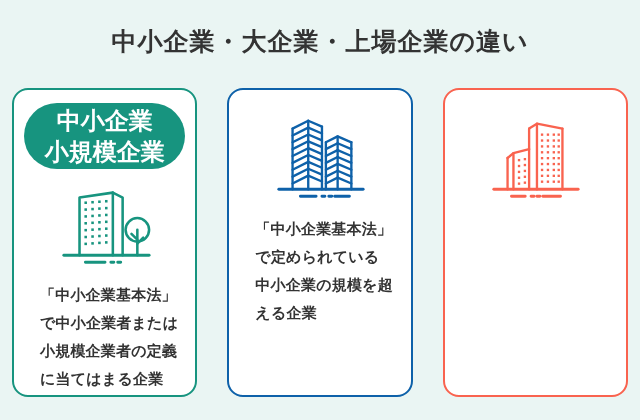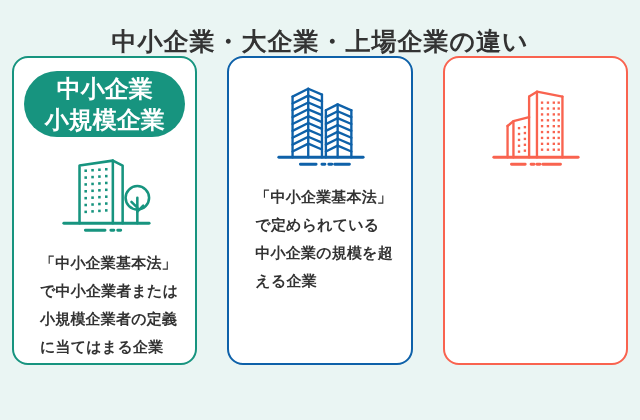--- a/index.html
+++ b/index.html
@@ -10,20 +10,21 @@
     color: #333333;
   }
   .stage { width: 640px; height: 420px; padding-top: 26px; }
   .page-title {
     text-align: center;
     font-size: 25px;
     font-weight: 700;
     color: #333333;
     letter-spacing: 1px;
     line-height: 30px;
+    margin-bottom: 32px;
   }
   .cards {
     display: flex;
     gap: 30px;
     padding: 0 12px;
   }
   .card {
     flex: 1 1 0;
     height: 309px;
     background: #ffffff;

